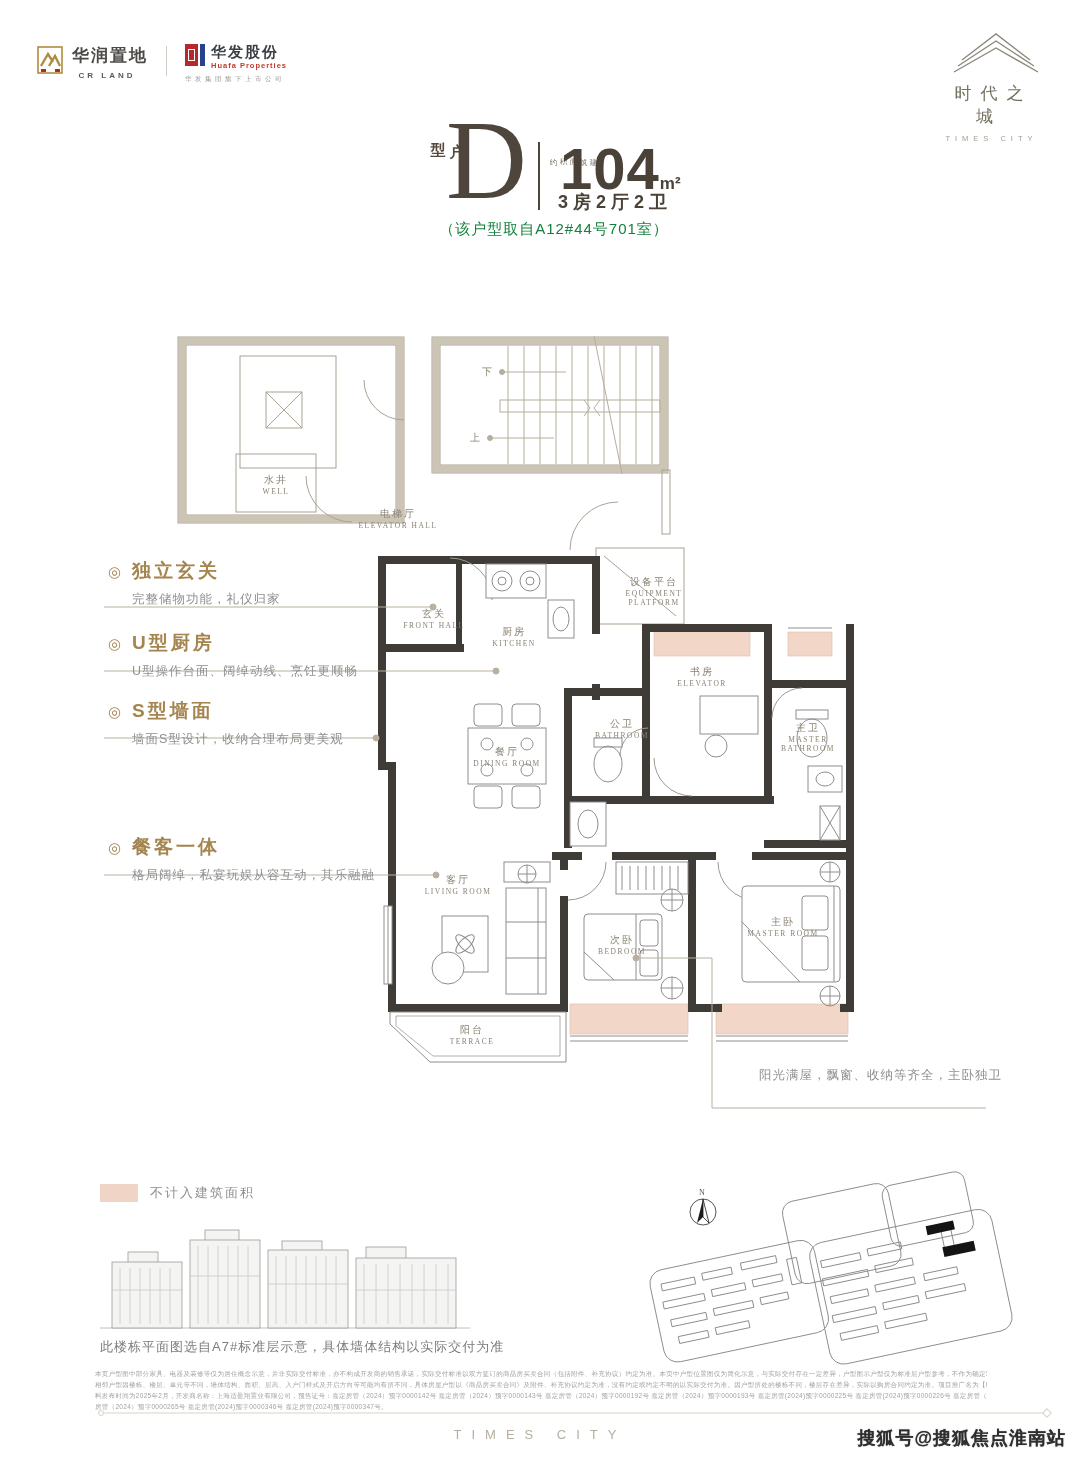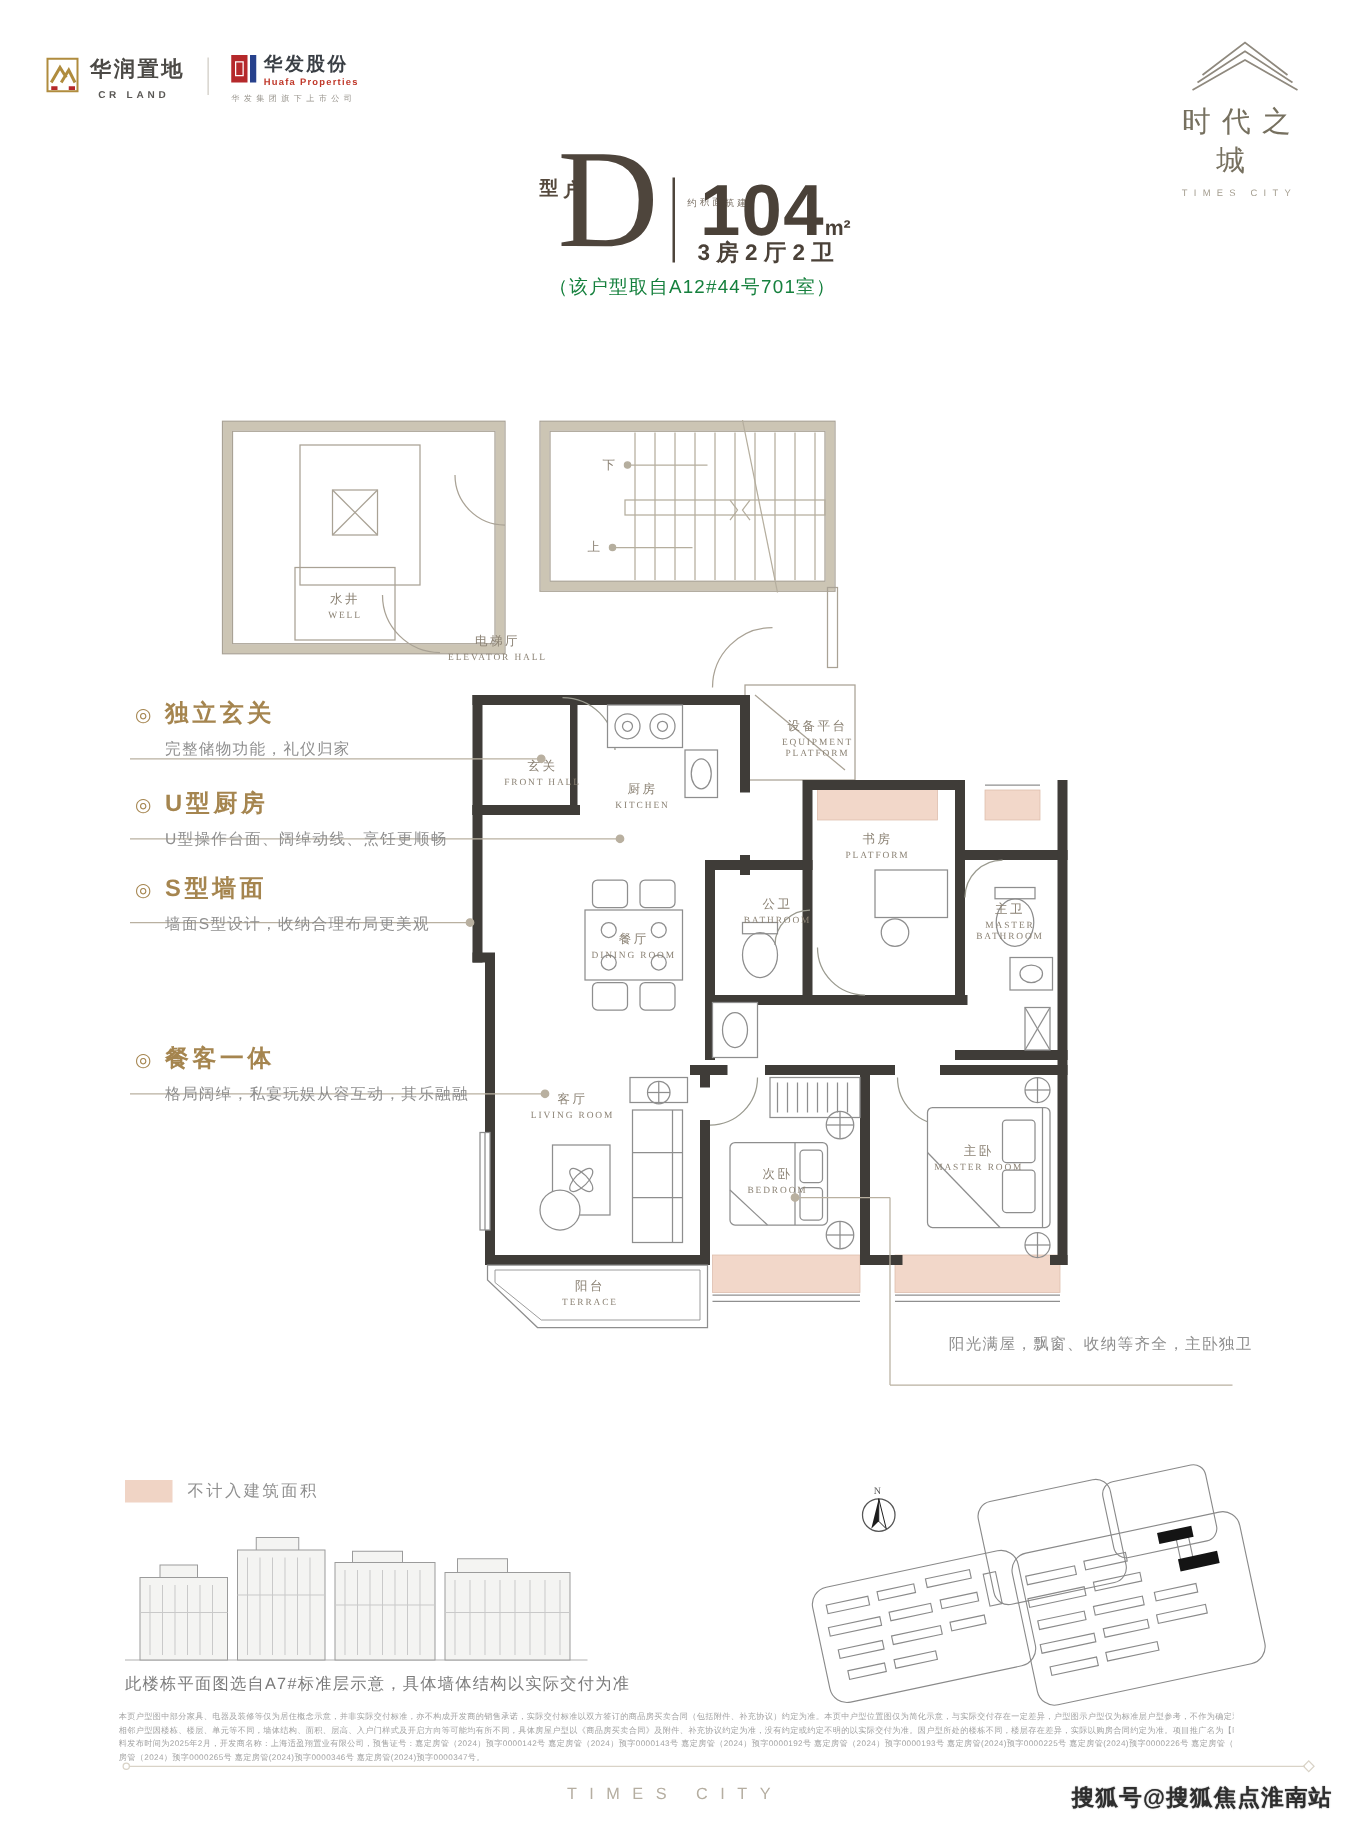--- a/index.html
+++ b/index.html
@@ -17,21 +17,21 @@
   .huafa { display:flex; flex-direction:column; }
   .huafa-row { display:flex; align-items:flex-start; }
   .huafa-mark { width:20px; height:22px; position:relative; margin-right:6px; }
   .huafa-mark .red { position:absolute; left:0; top:0; width:13px; height:22px; background:#b5292b; }
   .huafa-mark .blue { position:absolute; right:0; top:0; width:5px; height:22px; background:#27418c; }
   .huafa-mark .wh { position:absolute; left:3px; top:5px; width:7px; height:12px; border:1.5px solid #fff; }
   .huafa-cn { font-size:15px; font-weight:bold; color:#3a3f45; letter-spacing:2px; line-height:15px; }
   .huafa-en { font-size:7.5px; font-weight:bold; color:#c0392b; letter-spacing:1px; margin-top:2px; }
   .huafa-sub { font-size:6.5px; color:#9a968f; letter-spacing:3.5px; margin-top:5px; }
   .hdr-right { position:absolute; right:36px; top:26px; width:110px; text-align:center; }
-  .tc-cn { font-size:23px; color:#76705f; letter-spacing:9px; margin-top:4px; text-indent:9px; }
+  .tc-cn { font-size:17px; color:#76705f; letter-spacing:9px; margin-top:4px; text-indent:9px; }
   .tc-en { font-size:7.5px; color:#a49d8f; letter-spacing:5px; margin-top:6px; text-indent:5px; }
 
   
   .title-wrap { position:absolute; left:420px; top:108px; width:260px; }
   .t-vert { position:absolute; left:8px; top:22px; writing-mode:vertical-rl; font-size:15px; color:#55493d; letter-spacing:5px; font-weight:bold; }
   .t-letter { position:absolute; left:26px; top:-4px; font-family:"Liberation Serif","DejaVu Serif",serif; font-size:112px; line-height:1; color:#4e453c; }
   .t-divider { position:absolute; left:118px; top:34px; width:2px; height:68px; background:#4e453c; }
   .t-area-prefix { position:absolute; left:128px; top:44px; writing-mode:vertical-rl; font-size:7.5px; color:#7a7065; letter-spacing:2px; }
   .t-area { position:absolute; left:140px; top:32px; font-size:58px; font-weight:bold; color:#4a4138; letter-spacing:1px; line-height:1; font-family:"Liberation Sans",sans-serif; }
   .t-area .unit { font-size:17px; font-weight:bold; letter-spacing:0; }
@@ -442,21 +442,21 @@
   <div class="room-label" style="left:507px; top:746px;">
       <span class="cn">餐厅</span>
       <span class="en">DINING ROOM</span>
     </div>
   <div class="room-label" style="left:622px; top:718px;">
       <span class="cn">公卫</span>
       <span class="en">BATHROOM</span>
     </div>
   <div class="room-label" style="left:702px; top:666px;">
       <span class="cn">书房</span>
-      <span class="en">PLATFORM</span>
+      <span class="en">ELEVATOR</span>
     </div>
   <div class="room-label wrap" style="left:808px; top:722px;">
       <span class="cn">主卫</span>
       <span class="en">MASTER BATHROOM</span>
     </div>
   <div class="room-label" style="left:458px; top:874px;">
       <span class="cn">客厅</span>
       <span class="en">LIVING ROOM</span>
     </div>
   <div class="room-label" style="left:622px; top:934px;">

